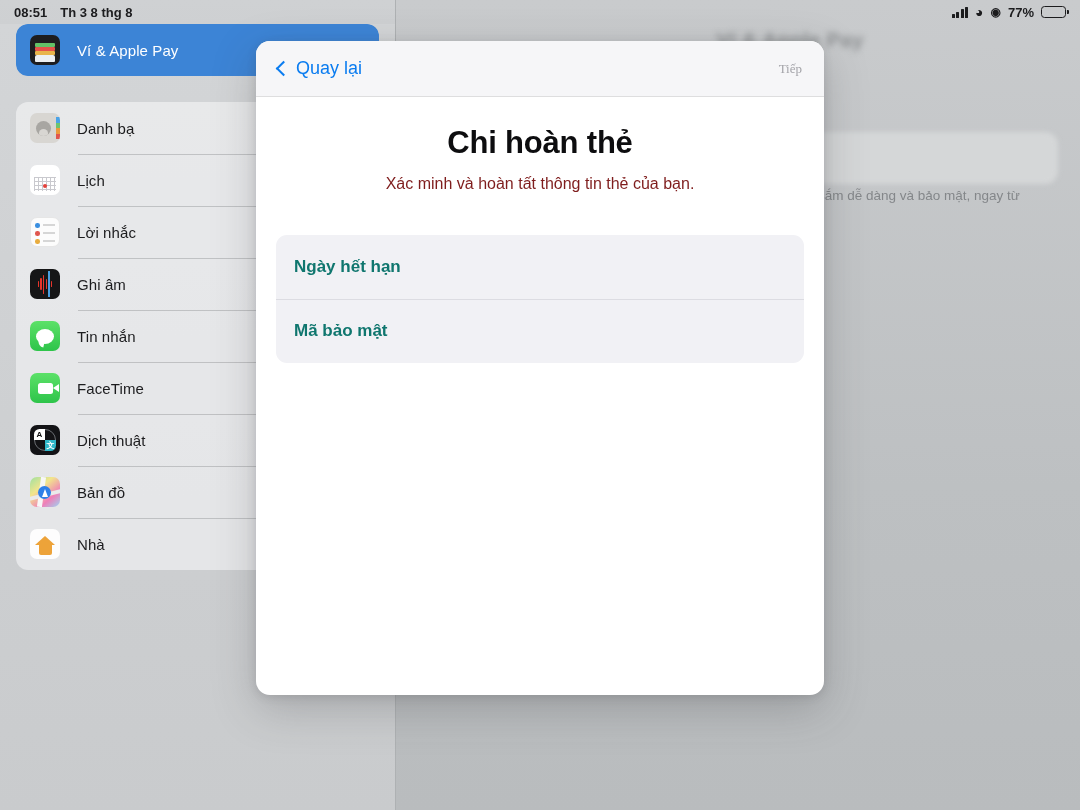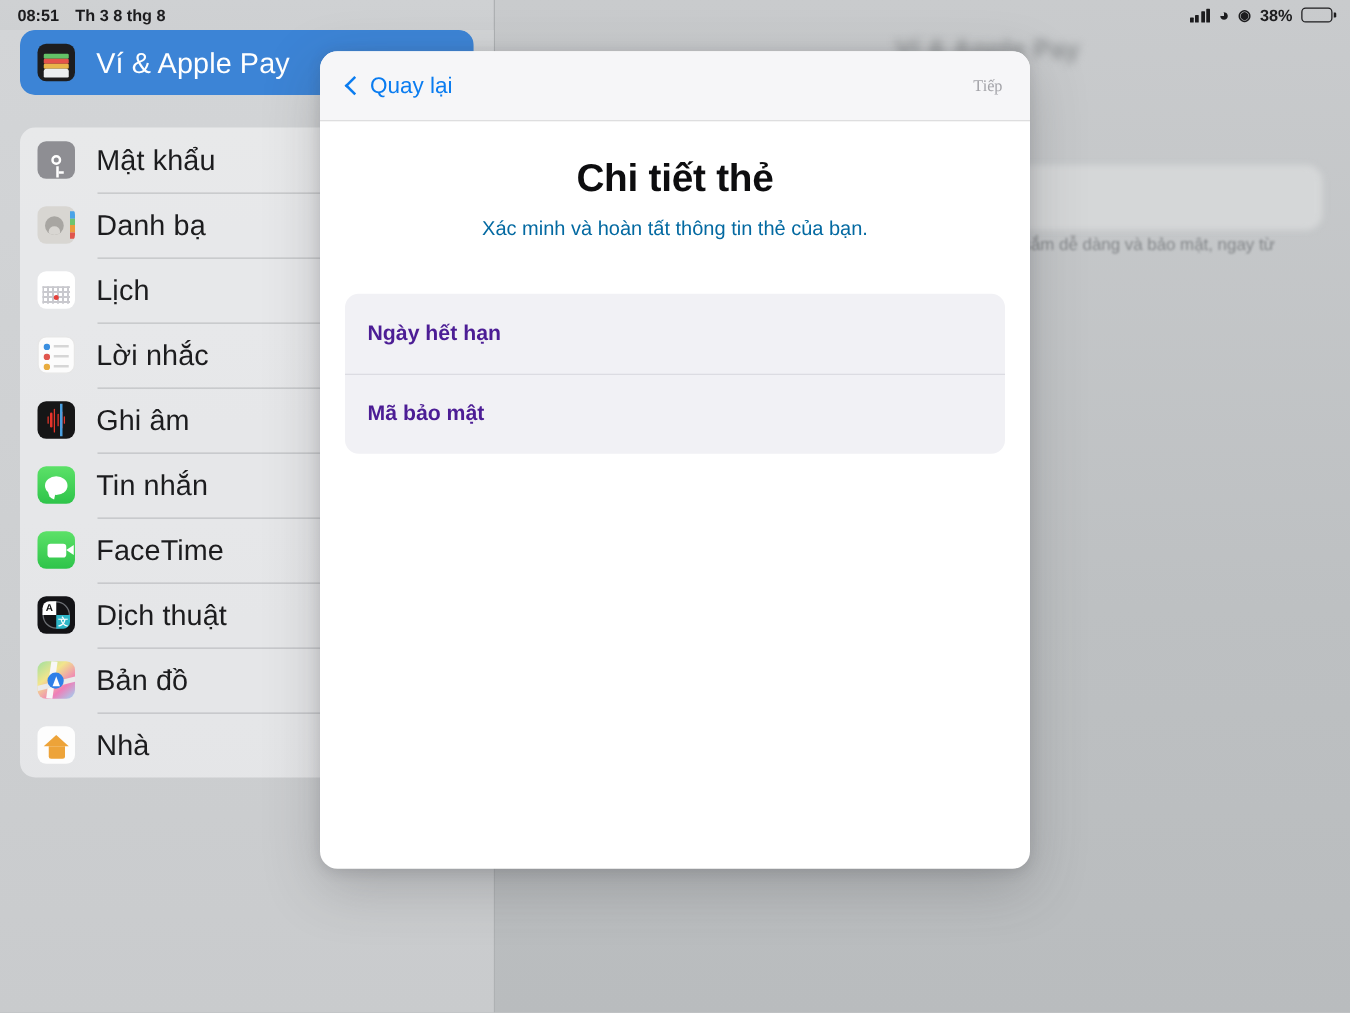--- a/index.html
+++ b/index.html
@@ -78,21 +78,21 @@
     height:52px; padding-left:14px;
   }
   .sb-row + .sb-row::before {
     content:""; position:absolute; left:62px; right:0; top:0;
     height:1px; background:rgba(120,122,126,0.35);
   }
   .sb-row.active {
     background:#3c84d6; border-radius:11px; height:52px;
   }
   .sb-row.active .sb-label { color:#ffffff; }
-  .sb-label { font-size:23px; color:#1c1c1e; letter-spacing:0.1px; }
+  .sb-label { font-size:15px; color:#1c1c1e; letter-spacing:0.1px; }
   .app-icon {
     width:30px; height:30px; border-radius:7px; flex:none;
     position:relative; overflow:hidden;
   }
 
   
   .ic-wallet { background:#1d1d1f; display:flex; align-items:flex-end; padding:3px; }
   .ic-wallet .cards { width:100%; height:19px; position:relative; }
   .ic-wallet .cards i { position:absolute; left:2px; right:2px; height:4px; border-radius:1px; }
   .ic-wallet .cards i:nth-child(1){ top:0; background:#63c267; }
@@ -193,28 +193,28 @@
     width:11px; height:11px; border-left:2.6px solid #0a7cf0; border-bottom:2.6px solid #0a7cf0;
     transform:rotate(45deg); margin-right:2px;
   }
   .nav-back-label { font-size:18px; color:#0a7cf0; }
   .nav-next { margin-left:auto; font-size:13px; color:#a4a4a9;font-family:Liberation Serif, serif; }
   .modal-body { padding:28px 0 0 0; }
   .modal-title {
     text-align:center; font-size:31px; font-weight:700; color:#0d0d0f; letter-spacing:-0.2px;
   }
   .modal-sub {
-    text-align:center; font-size:16px; color:#0369a1; margin-top:14px;
+    text-align:center; font-size:16px; color:#7f1d1d; margin-top:14px;
   }
   .form-group {
     margin:42px 20px 0 20px; background:#f1f1f5; border-radius:11px; overflow:hidden;
   }
   .form-row {
     position:relative; height:64px; display:flex; align-items:center; padding-left:18px;
-    font-size:17px; font-weight:700; color:#4c1d95;
+    font-size:17px; font-weight:700; color:#0f766e;
   }
   .form-row + .form-row::before {
     content:""; position:absolute; left:0; right:0; top:0; height:1px; background:#dcdce2;
   }
 </style>
 </head>
 <body>
 
 <div id="screen">
 
@@ -231,21 +231,21 @@
     </div>
     <div class="sb-right">
       <span class="sig">
           <i></i>
           <i></i>
           <i></i>
           <i></i>
         </span>
       <span class="wifi">◕</span>
       <span class="loc">◉</span>
-      <span>38%</span>
+      <span>77%</span>
       <span class="batt"><span class="batt-fill"></span></span>
     </div>
   </div>
 
   <div class="sidebar">
 
     <div class="sb-group sel">
       <div class="sb-row active">
         <span class="app-icon ic-wallet">
           <span class="cards">
@@ -254,26 +254,20 @@
               <i></i>
               <i></i>
             </span>
         </span>
         <span class="sb-label">Ví &amp; Apple Pay</span>
       </div>
     </div>
 
     <div class="sb-group">
 
-      <div class="sb-row">
-        <span class="app-icon ic-key">
-            <span class="k"></span>
-          </span>
-        <span class="sb-label">Mật khẩu</span>
-      </div>
 
       <div class="sb-row">
         <span class="app-icon ic-contacts">
           <span class="av"></span>
             <span class="tabs">
               <i></i>
               <i></i>
               <i></i>
               <i></i>
             </span>
@@ -371,21 +365,21 @@
   <div class="modal">
     <div class="modal-nav">
       <div class="nav-back">
         <span class="chev"></span>
         <span class="nav-back-label">Quay lại</span>
       </div>
       <div class="nav-next">Tiếp</div>
     </div>
 
     <div class="modal-body">
-      <div class="modal-title">Chi tiết thẻ</div>
+      <div class="modal-title">Chi hoàn thẻ</div>
       <div class="modal-sub">Xác minh và hoàn tất thông tin thẻ của bạn.</div>
 
       <div class="form-group">
         <div class="form-row">Ngày hết hạn</div>
         <div class="form-row">Mã bảo mật</div>
       </div>
     </div>
   </div>
 
 </div>

